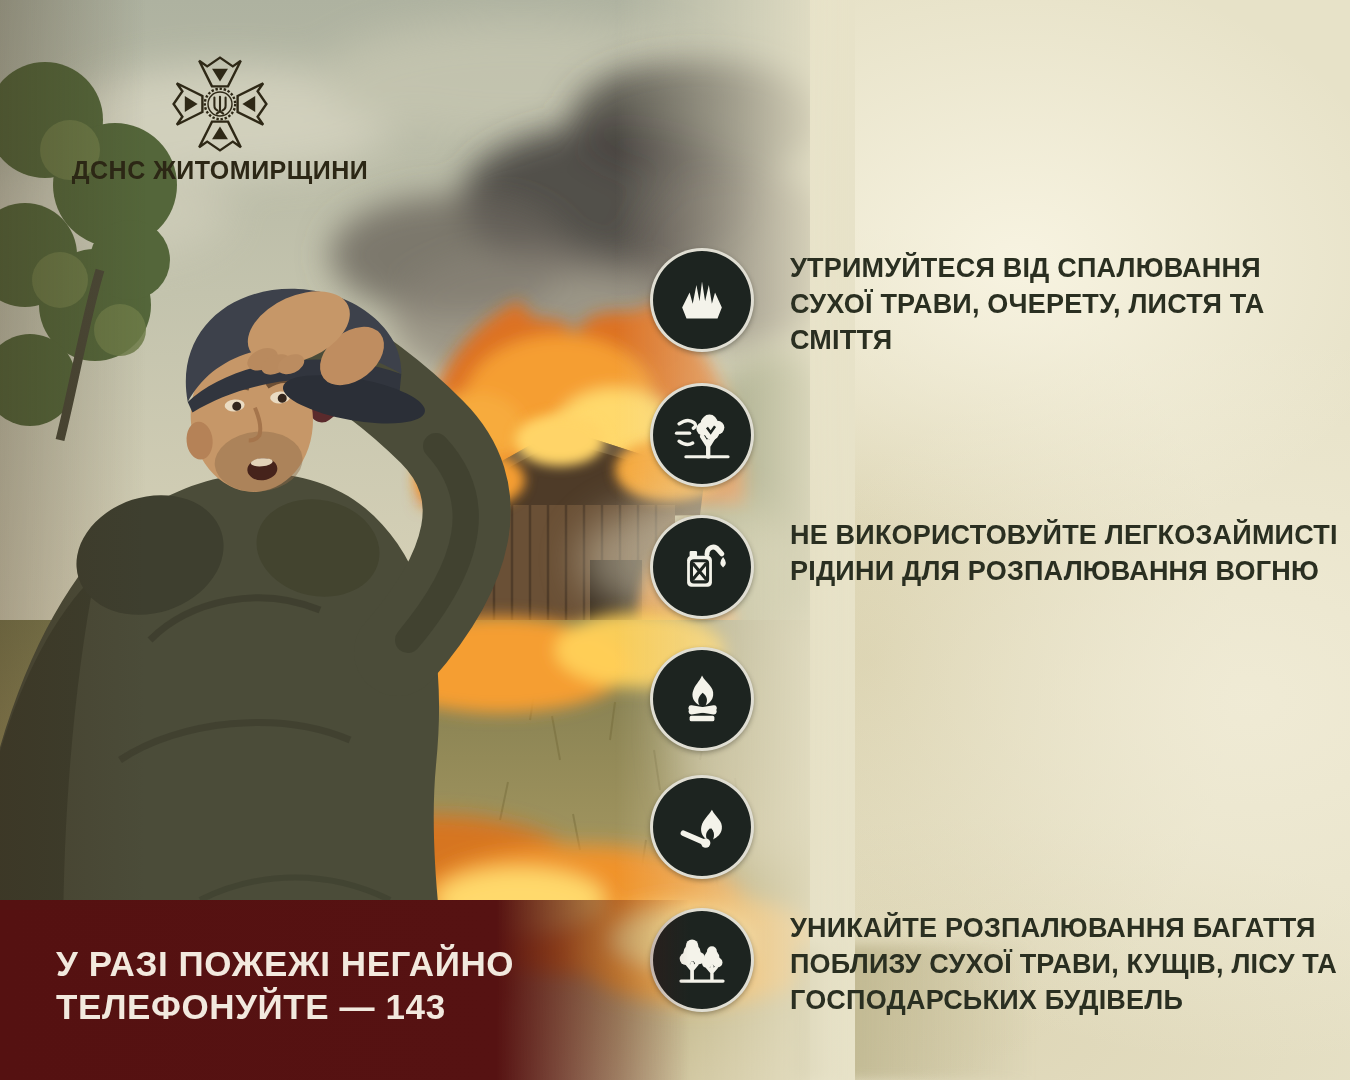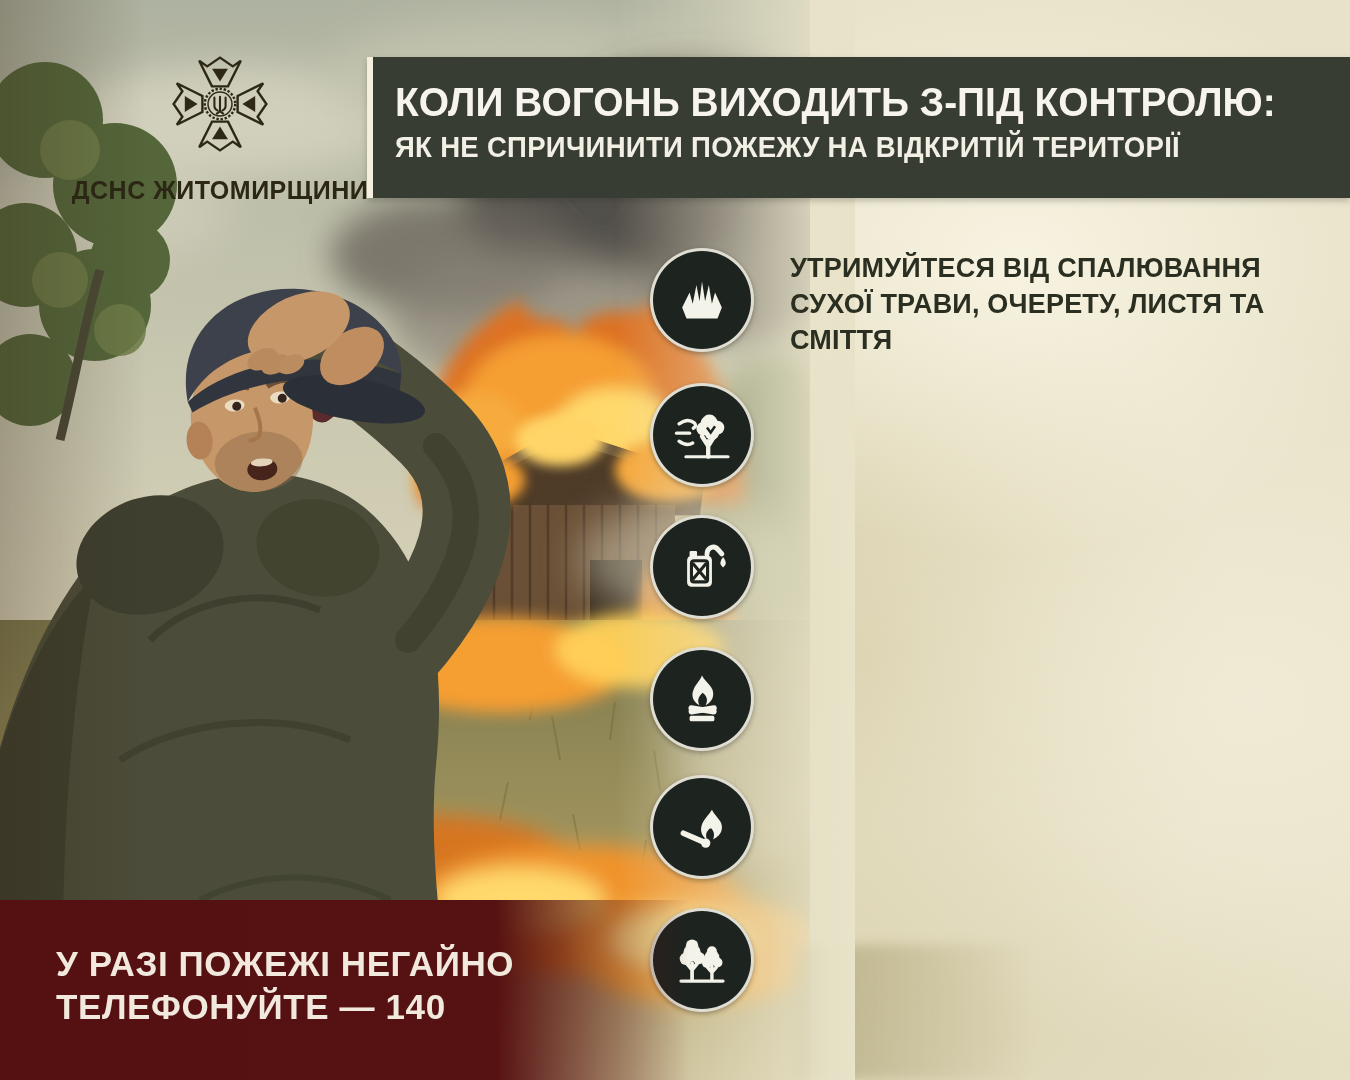--- a/index.html
+++ b/index.html
@@ -15,21 +15,21 @@
   
   .photo{position:absolute;left:0;top:0;width:810px;height:1080px;z-index:1;}
   .photo svg{display:block;}
   .photo-fade{position:absolute;left:615px;top:0;width:240px;height:1080px;z-index:2;
     background:linear-gradient(90deg, rgba(231,226,200,0) 0%, rgba(231,226,200,.5) 50%, rgba(231,226,200,.95) 90%, #e7e2c8 100%);}
   .grass-echo{position:absolute;left:795px;top:945px;width:280px;height:135px;z-index:1;
     background:linear-gradient(90deg, rgba(153,143,94,.55), rgba(153,143,94,0) 85%);filter:blur(6px);}
   
   .logo{position:absolute;left:64px;top:56px;width:312px;z-index:5;text-align:center;}
   .logo svg{display:block;margin:0 auto;}
-  .logo-title{margin-top:24px;font-size:25px;font-weight:bold;color:#2c2715;letter-spacing:.5px;white-space:nowrap;}
+  .logo-title{margin-top:4px;font-size:25px;font-weight:bold;color:#2c2715;letter-spacing:.5px;white-space:nowrap;}
   
   .band{position:absolute;left:367px;top:57px;width:983px;height:141px;z-index:5;
     background:#383d34;border-left:6px solid #f3eedd;box-sizing:border-box;
     padding:24px 10px 0 22px;overflow:hidden;box-shadow:0 3px 6px rgba(40,40,30,.25);}
   .band-title{font-size:41px;line-height:42px;font-weight:bold;color:#f6f4ec;white-space:nowrap;
     transform:scaleX(.95);transform-origin:left center;}
   .band-subtitle{margin-top:9px;font-size:29px;line-height:30px;font-weight:bold;color:#f2efe4;white-space:nowrap;
     transform:scaleX(.95);transform-origin:left center;letter-spacing:.3px;}
   
   .tip{position:absolute;left:650px;display:flex;gap:36px;z-index:5;}
@@ -261,24 +261,20 @@
           <path d="M53,52 V62 Q53,67 57,68"></path>
           <path d="M67,52 V62 Q67,67 63,68"></path>
           <path d="M60,51 V69"></path>
           <path d="M56,72 L60,69 L64,72"></path>
         </g>
       </g>
     </svg>
     <div class="logo-title">ДСНС ЖИТОМИРЩИНИ</div>
   </div>
 
-  <div class="band">
-    <div class="band-title">КОЛИ ВОГОНЬ ВИХОДИТЬ З-ПІД КОНТРОЛЮ:</div>
-    <div class="band-subtitle">ЯК НЕ СПРИЧИНИТИ ПОЖЕЖУ НА ВІДКРИТІЙ ТЕРИТОРІЇ</div>
-  </div>
 
   <div class="tip t1">
     <div class="tip-circle">
       <svg width="62" height="62" viewBox="0 0 100 100">
         <path d="M18,62 L30,38 L35,56 L41,26 L46,52 L50,20 L55,52 L61,26 L66,56 L71,38 L82,62 L75,80 L25,80 Z" fill="#f4f3ea"></path>
       </svg>
     </div>
     <div class="tip-text">УТРИМУЙТЕСЯ ВІД СПАЛЮВАННЯ СУХОЇ ТРАВИ, ОЧЕРЕТУ, ЛИСТЯ ТА СМІТТЯ</div>
   </div>
 
@@ -310,20 +306,21 @@
         <rect x="26" y="32" width="40" height="50" rx="7" fill="#f4f3ea"></rect>
         <rect x="30" y="24" width="12" height="10" rx="2" fill="#f4f3ea"></rect>
         <g stroke="#1d2420" stroke-width="5" fill="none">
           <rect x="33" y="40" width="26" height="34" rx="4"></rect>
           <path d="M35,44 L57,70 M57,44 L35,70"></path>
         </g>
         <path d="M58,30 C58,18 70,14 76,22 L82,29" stroke="#f4f3ea" stroke-width="8" fill="none" stroke-linecap="round"></path>
         <path d="M84,34 q9,11 0,17 q-9,-6 0,-17" fill="#f4f3ea"></path>
       </svg>
     </div>
+    <div class="tip-text">НЕ ВИКОРИСТОВУЙТЕ ЛЕГКОЗАЙМИСТІ РІДИНИ ДЛЯ РОЗПАЛЮВАННЯ ВОГНЮ</div>
   </div>
 
   <div class="tip t4">
     <div class="tip-circle">
       <svg width="62" height="62" viewBox="0 0 100 100">
         <path d="M50,12 C56,24 70,30 68,44 C67,52 62,57 56,60 C60,52 58,45 51,40 C44,46 42,53 46,60 C38,56 33,48 35,39 C38,27 46,22 50,12 Z" fill="#f4f3ea"></path>
         <path d="M51,44 C55,49 56,54 51,58 C46,54 47,49 51,44 Z" fill="#1d2420"></path>
         <g fill="#f4f3ea">
           <rect x="28" y="63" width="46" height="9" rx="4.5" transform="rotate(9 51 67)"></rect>
           <rect x="28" y="63" width="46" height="9" rx="4.5" transform="rotate(-9 51 67)"></rect>
@@ -355,20 +352,21 @@
           <circle cx="66" cy="46" r="12"></circle>
             <circle cx="58" cy="55" r="8"></circle>
             <circle cx="75" cy="54" r="8"></circle>
             <circle cx="66" cy="36" r="8"></circle>
         </g>
         <path d="M34,82 V55 M34,66 L26,56 M34,66 L42,56" stroke="#f4f3ea" stroke-width="6" fill="none" stroke-linecap="round"></path>
         <path d="M66,82 V60 M66,70 L59,62 M66,70 L73,62" stroke="#f4f3ea" stroke-width="5.5" fill="none" stroke-linecap="round"></path>
         <path d="M16,84 H84" stroke="#f4f3ea" stroke-width="5" stroke-linecap="round"></path>
       </svg>
     </div>
+    <div class="tip-text">УНИКАЙТЕ РОЗПАЛЮВАННЯ БАГАТТЯ ПОБЛИЗУ СУХОЇ ТРАВИ, КУЩІВ, ЛІСУ ТА ГОСПОДАРСЬКИХ БУДІВЕЛЬ</div>
   </div>
 
   <div class="footer">
     <div class="footer-line">У РАЗІ ПОЖЕЖІ НЕГАЙНО</div>
-    <div class="footer-line">ТЕЛЕФОНУЙТЕ — 140</div>
+    <div class="footer-line">ТЕЛЕФОНУЙТЕ — 143</div>
   </div>
 
 </div>
 
 </body></html>

